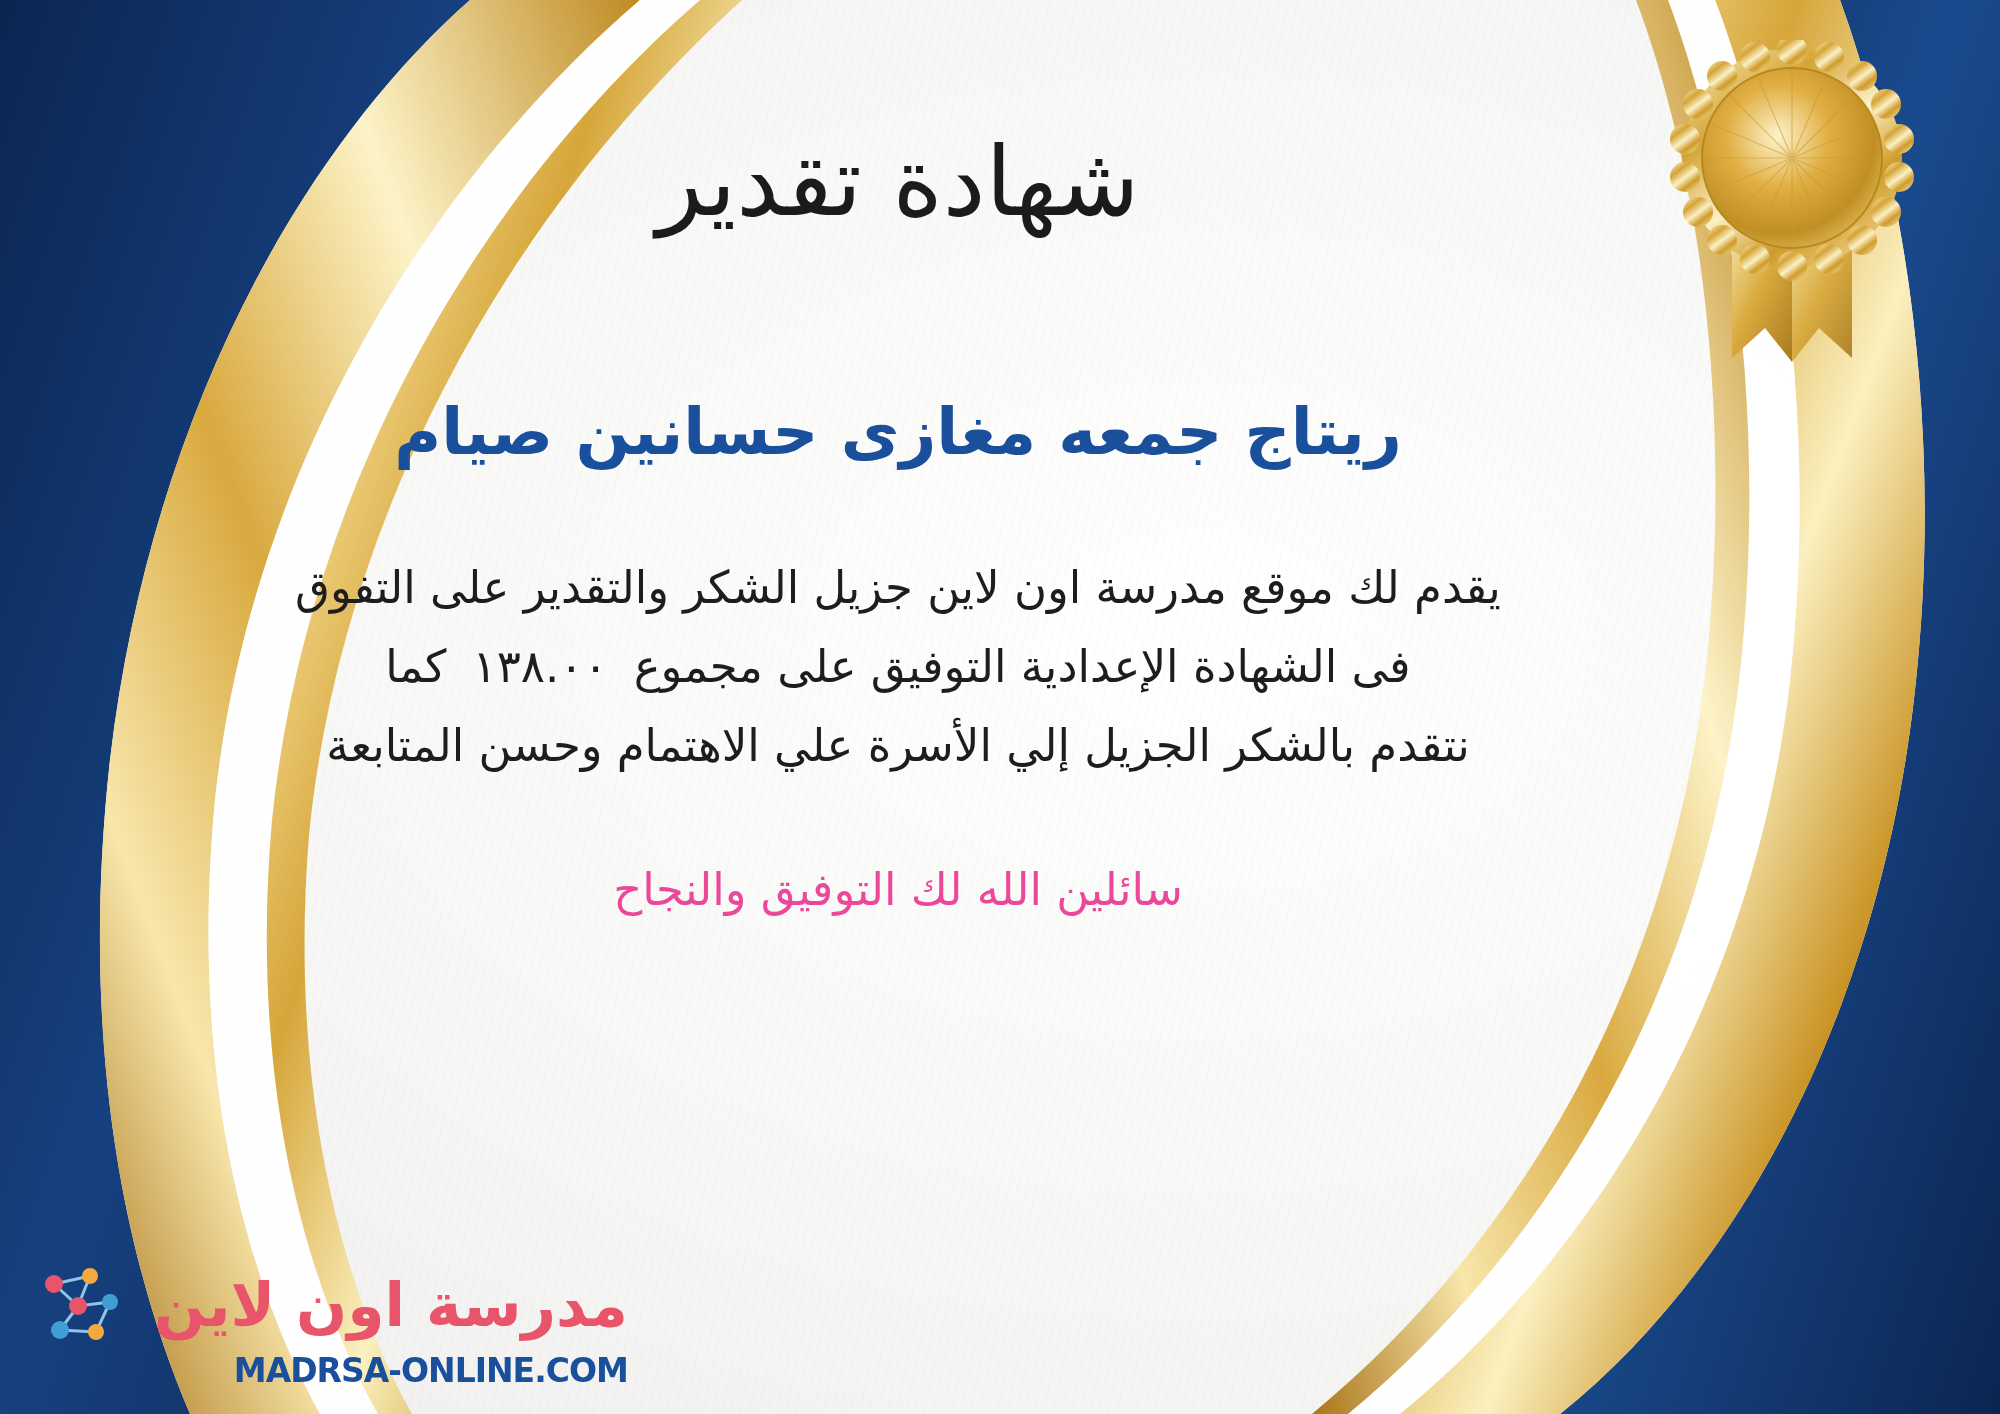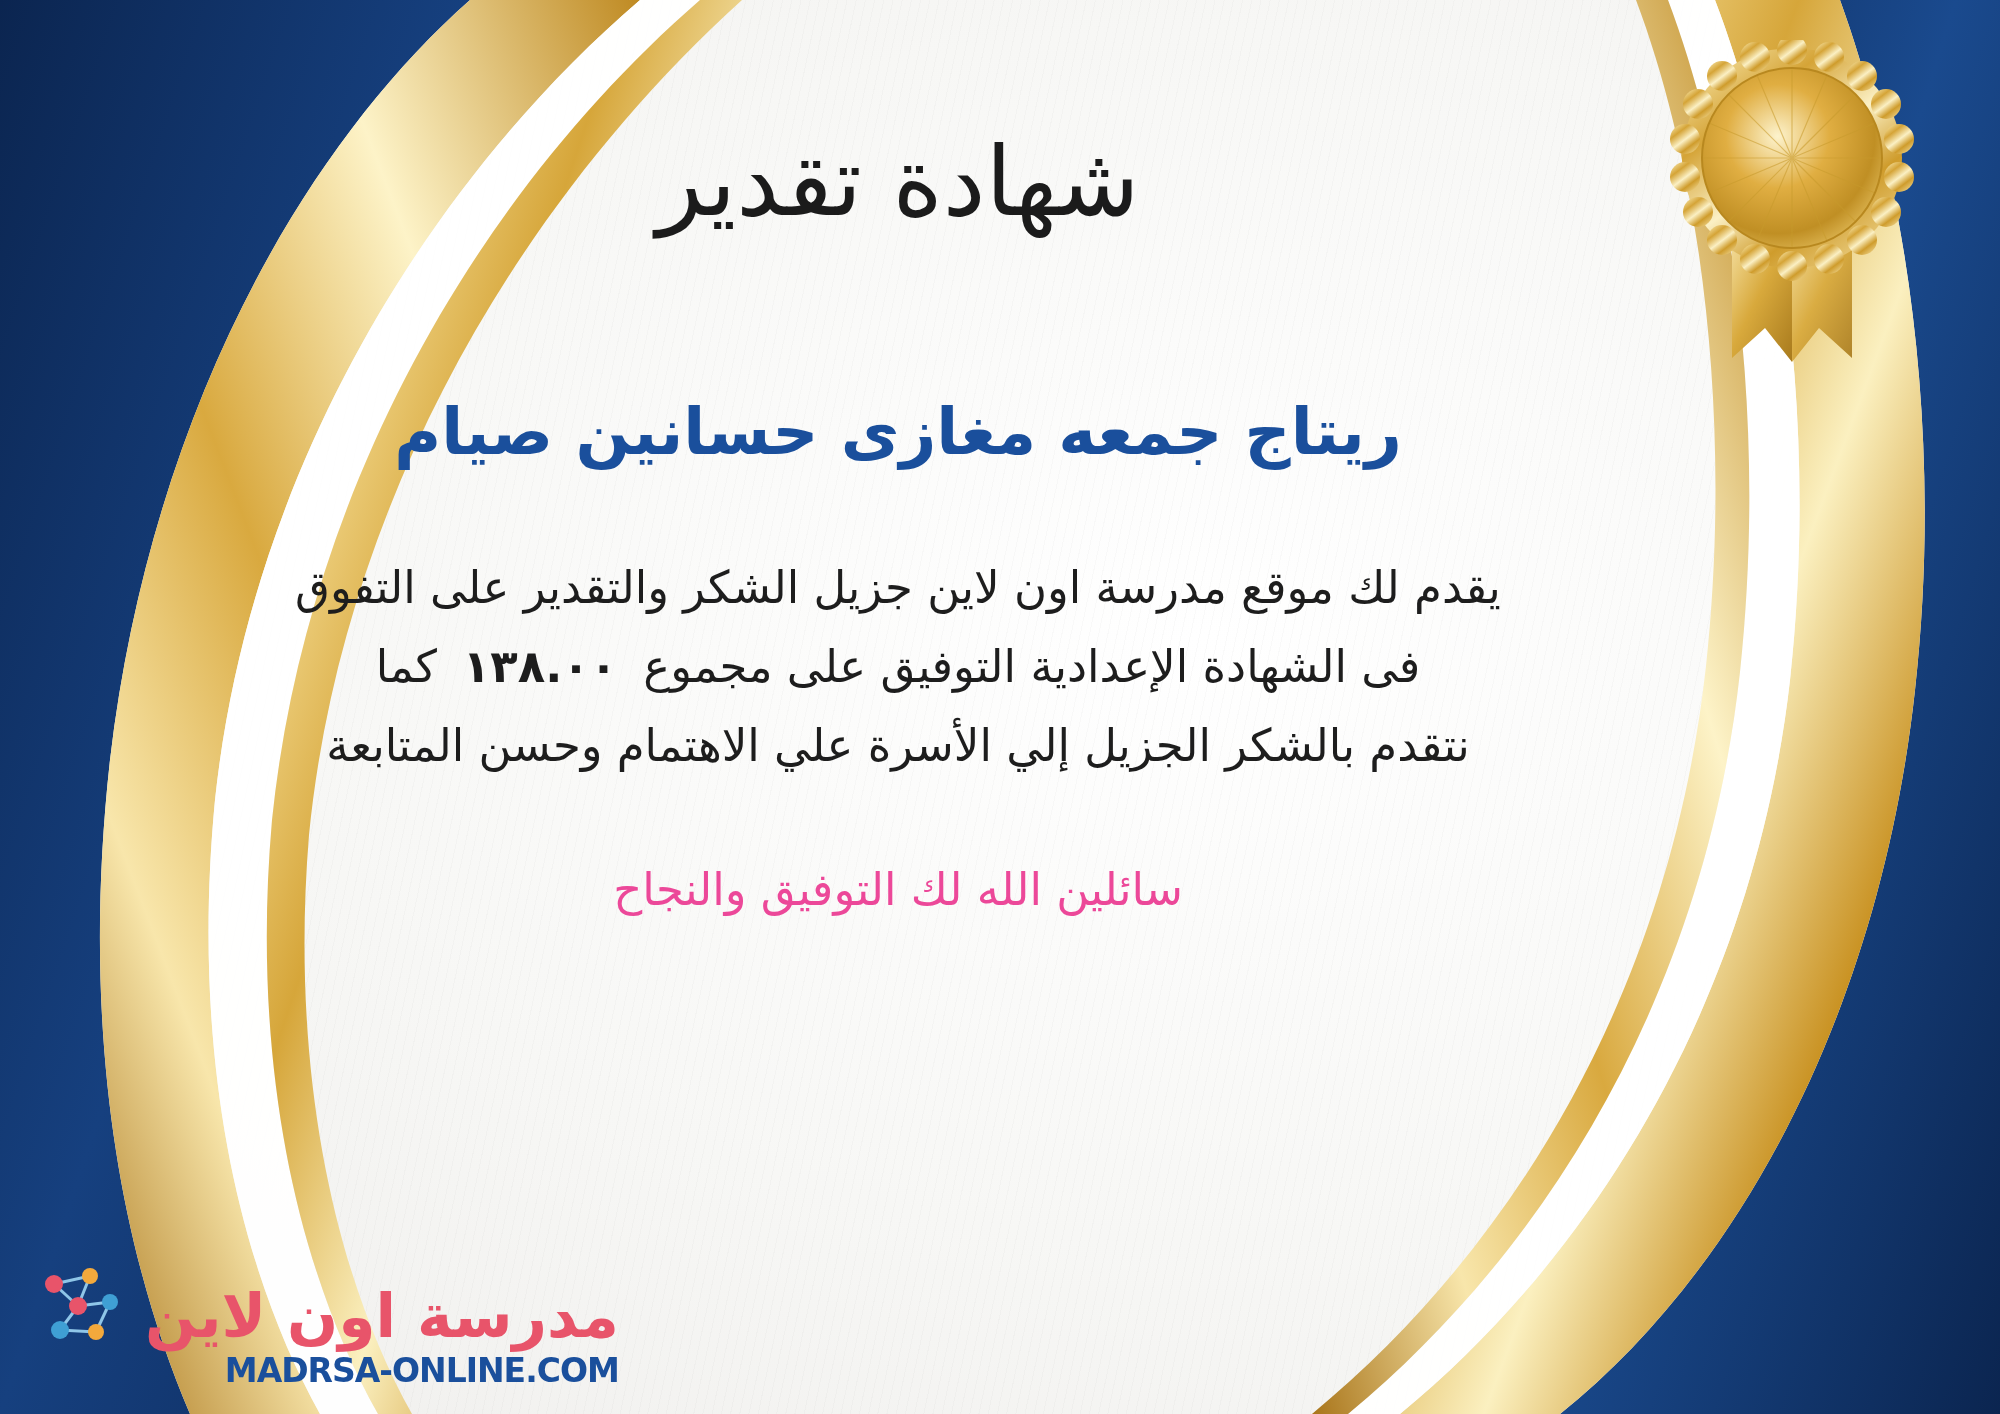--- a/index.html
+++ b/index.html
@@ -99,21 +99,21 @@
     padding: 0 40px;
     box-sizing: border-box;
   }
 
   .body-line {
     display: block;
   }
 
   .grade-value {
     display: inline-block;
-    font-weight: 700;
+    font-weight: 400;
     padding: 0 26px;
     letter-spacing: 2px;
     text-align: right;
   }
 
   .closing-text {
     margin-top: 78px;
     font-size: 45px;
     color: #ec4899;
     direction: rtl;
@@ -124,22 +124,22 @@
     position: absolute;
     left: 34px;
     bottom: 24px;
     display: flex;
     flex-direction: column;
     align-items: flex-start;
     direction: rtl;
   }
   .logo-row {
     display: flex;
-    align-items: flex-end;
-    gap: 19px;
+    align-items: center;
+    gap: 28px;
   }
   .logo-arabic {
     font-size: 60px;
     font-weight: 700;
     color: #e8546a;
     line-height: 1;
     direction: rtl;
   }
   .logo-url {
     font-size: 33px;

